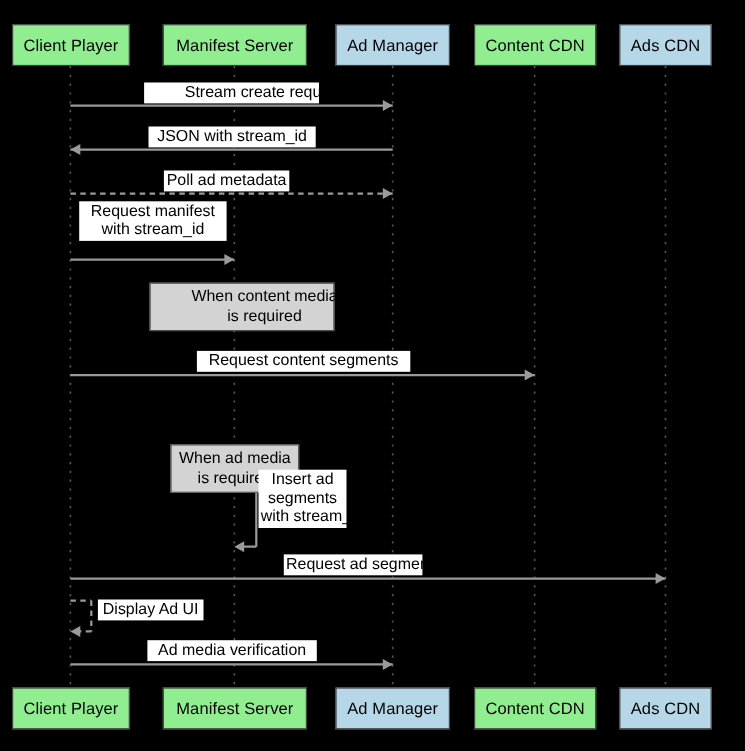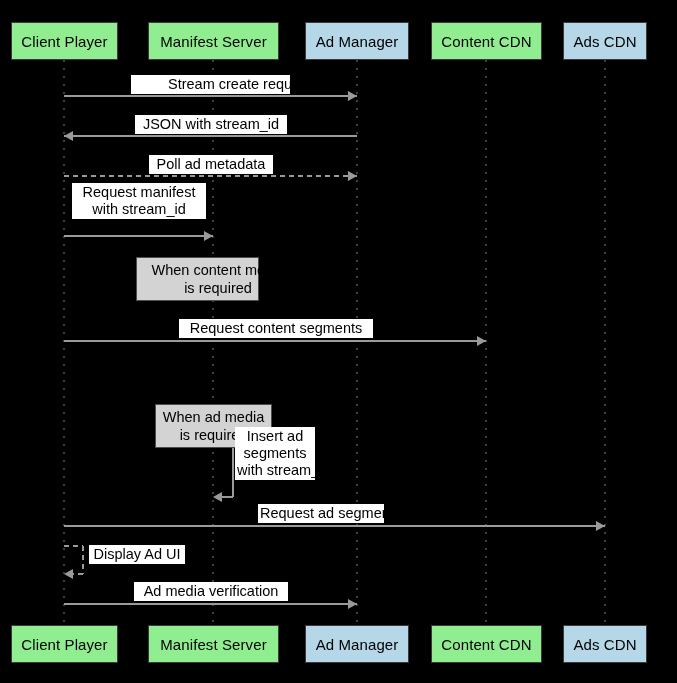--- a/index.html
+++ b/index.html
@@ -138,29 +138,29 @@
         <span>Ad Manager</span>
       </div>
       <div class="participant-box" style="left: 431px; top: 625px; width: 111px; height: 38px; background: rgb(144, 238, 144);">
         <span>Content CDN</span>
       </div>
       <div class="participant-box" style="left: 563px; top: 625px; width: 84px; height: 38px; background: rgb(181, 215, 232);">
         <span>Ads CDN</span>
       </div>
     </div>
   <div id="notes-layer">
-      <div class="note-box" style="left: 136px; top: 257px; width: 123px; height: 44px; padding-left: 41px;">When content media
+      <div class="note-box" style="left: 136px; top: 257px; width: 168px; height: 44px; padding-left: 41px;">When content media
 is required</div>
       <div class="note-box" style="left: 155px; top: 364px; width: 117px; height: 44px; margin-top: 40px;">When ad media
 is required</div>
     </div>
   <div id="labels-layer">
       <div class="msg-label" style="left: 131px; top: 75px; width: 159px; padding-left: 37px;">Stream create request</div>
       <div class="msg-label" style="left: 135px; top: 115px; width: 152px;">JSON with stream_id</div>
-      <div class="msg-label" style="left: 149px; top: 155px; width: 124px;">Poll ad metadata</div>
+      <div class="msg-label" style="left: 149px; top: 155px; width: 114px;">Poll ad metadata</div>
       <div class="msg-label" style="left: 72px; top: 183px; width: 134px;">Request manifest
 with stream_id</div>
       <div class="msg-label" style="left: 179px; top: 319px; width: 194px;">Request content segments</div>
       <div class="msg-label" style="left: 235px; top: 427px; width: 80px;">Insert ad
 segments
 with stream_id</div>
       <div class="msg-label" style="left: 258px; top: 504px; width: 126px;">Request ad segments</div>
       <div class="msg-label" style="left: 89px; top: 545px; width: 96px;">Display Ad UI</div>
       <div class="msg-label" style="left: 134px; top: 582px; width: 154px; text-align: center;">Ad media verification</div>
     </div>

